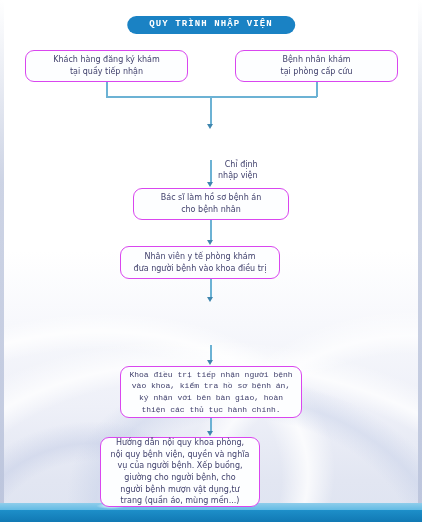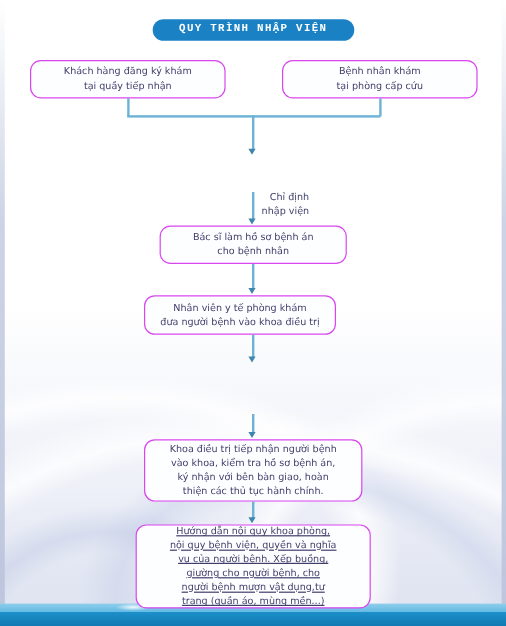--- a/index.html
+++ b/index.html
@@ -142,22 +142,22 @@
     padding: 3px 6px;
   }
   .node span { display: block; width: 100%; white-space: pre-line; }
 
   .n-left   { left: 25px;  top: 50px;  width: 163px; height: 32px; }
   .n-right  { left: 235px; top: 50px;  width: 163px; height: 32px; justify-content: flex-end; }
   .n-bs     { left: 133px; top: 130px; width: 156px; height: 30px; }
   .n-hs     { left: 133px; top: 188px; width: 156px; height: 32px; }
   .n-nv     { left: 120px; top: 246px; width: 160px; height: 33px; }
   .n-giao   { left: 120px; top: 303px; width: 182px; height: 42px; }
-  .n-khoa   { left: 120px; top: 366px; width: 182px; height: 52px; }
-  .n-huong  { left: 113px; top: 437px; width: 196px; height: 70px; text-decoration: underline; }
+  .n-khoa   { left: 120px; top: 366px; width: 182px; height: 52px; font-family: Liberation Mono, monospace; }
+  .n-huong  { left: 100px; top: 437px; width: 160px; height: 70px; }
 
   
   .line {
     position: absolute;
     background: #6cb2d4;
   }
   .v { width: 1.5px; }
   .h { height: 1.5px; }
 
   .arrow {

